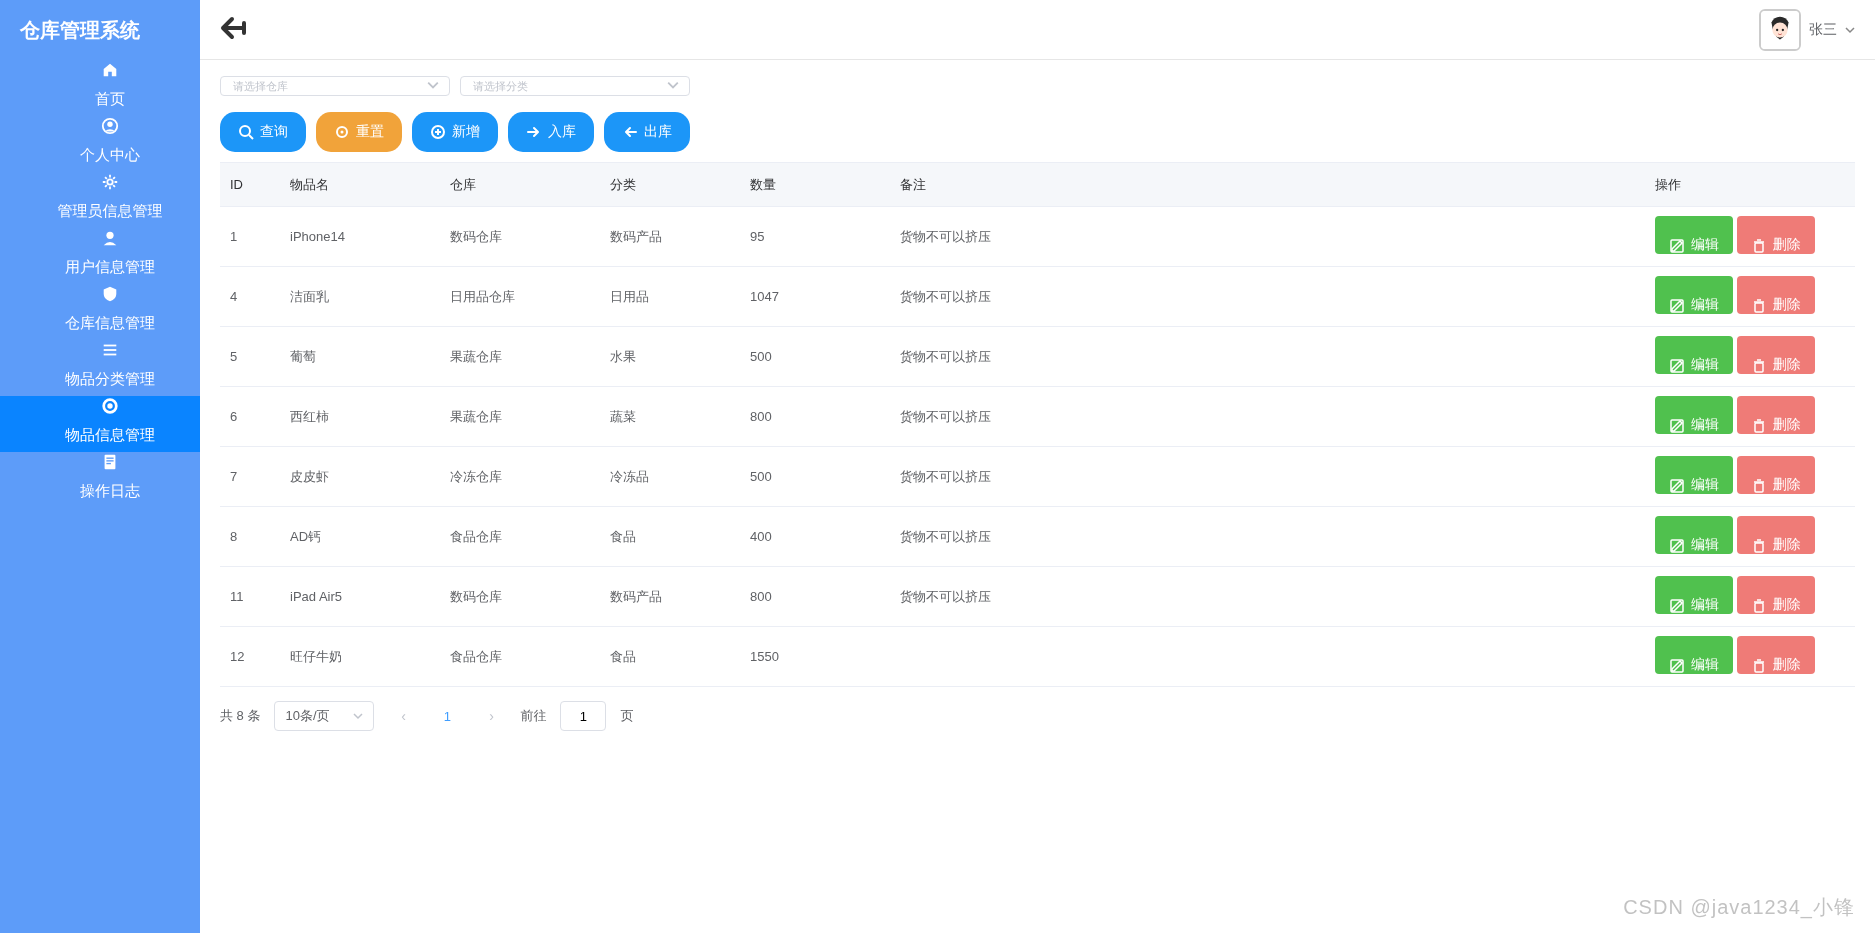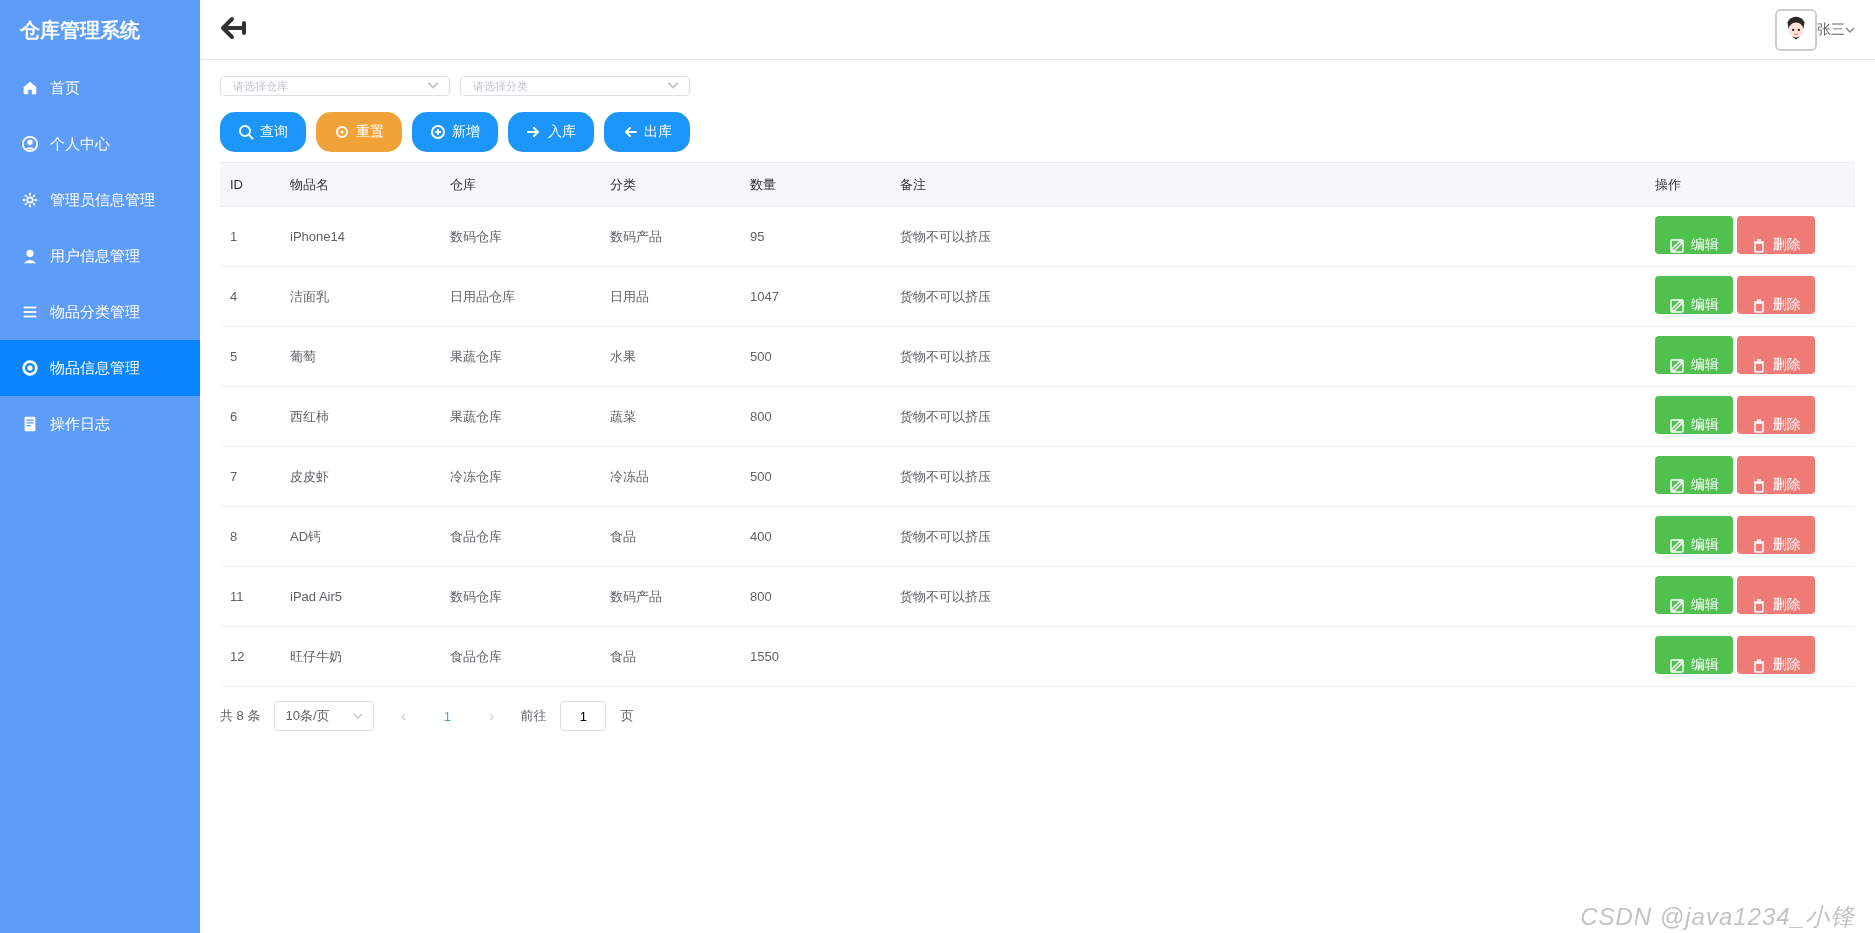--- a/index.html
+++ b/index.html
@@ -3,29 +3,29 @@
 <meta charset="utf-8">
 <style>
 * { margin:0; padding:0; box-sizing:border-box; }
 body { font-family: "Helvetica Neue", Helvetica, "PingFang SC", "Hiragino Sans GB", "Microsoft YaHei", Arial, sans-serif; font-size:14px; color:#606266; background:#fff; }
 .app { display:flex; height:933px; width:1875px; overflow:hidden; }
 
 
 .sidebar { width:200px; background:#5d9cf9; color:#fff; flex-shrink:0; }
 .sidebar-title { height:60px; display:flex; align-items:center; padding-left:20px; font-size:20px; font-weight:700; }
 .nav { list-style:none; }
-.nav-item { height:56px; display:flex; align-items:center; padding-left:20px; font-size:15px; cursor:pointer; gap:10px; }
+.nav-item { height:56px; display:flex; align-items:center; padding-left:20px; font-size:15px; cursor:pointer; gap:10px;flex-direction:column; }
 .nav-item.active { background:#0a84ff; }
 .nav-item .ic { width:20px; height:20px; display:inline-flex; align-items:center; justify-content:center; }
 
 
 .main { flex:1; display:flex; flex-direction:column; }
 .header { height:60px; border-bottom:1px solid #e6e6e6; display:flex; align-items:center; padding:0 20px; justify-content:space-between; }
 .back-btn { cursor:pointer; }
-.user-box { display:flex; align-items:center; cursor:pointer; }
+.user-box { display:flex; align-items:center; gap:8px; cursor:pointer; }
 .avatar { width:42px; height:42px; border-radius:6px; background:#fff; border:2px solid #ccc; display:flex; align-items:center; justify-content:center; overflow:hidden; }
 
 
 .content { padding:16px 20px; }
 .filter-row { display:flex; gap:10px; margin-bottom:16px; }
 .input-wrap { position:relative; width:212px; height:34px; border:1px solid #dcdfe6; border-radius:4px; display:flex; align-items:center; padding:0 30px 0 12px; color:#c0c4cc; font-size:13px; background:#fff; }
 .input-wrap .suffix { position:absolute; right:8px; top:50%; transform:translateY(-50%); color:#c0c4cc; }
 .select-wrap { position:relative; width:230px; height:20px; border:1px solid #dcdfe6; border-radius:4px; display:flex; align-items:center; padding:0 27px 0 12px; color:#c0c4cc; font-size:11px; background:#fff; cursor:pointer; }
 .select-wrap .caret { position:absolute; right:10px; top:50%; transform:translateY(-50%); color:#c0c4cc; }
 
@@ -52,21 +52,21 @@
 .rbtn-edit { background:#50c14e; }
 .rbtn-del { background:#ef7b77; }
 
 
 .pager { display:flex; align-items:center; gap:14px; margin-top:14px; font-size:13px; color:#606266; }
 .pg-size { width:100px; height:30px; border:1px solid #dcdfe6; border-radius:4px; display:flex; align-items:center; padding:0 10px; justify-content:space-between; cursor:pointer; }
 .pg-btn { width:30px; height:30px; border:none; background:transparent; color:#c0c4cc; cursor:pointer; font-size:14px; border-radius:3px; }
 .pg-num { width:30px; height:30px; display:inline-flex; align-items:center; justify-content:center; color:#409eff; font-weight:500; }
 .pg-input { width:46px; height:30px; border:1px solid #dcdfe6; border-radius:4px; text-align:center; font-size:13px; }
 
-.watermark { position:fixed; bottom:0; right:20px; font-size:24px; color:rgba(120,120,120,0.45); font-style:italic; pointer-events:none; font-family: Arial, sans-serif; letter-spacing:1px; }
+.watermark { position:fixed; bottom:12px; right:20px; font-size:20px; color:rgba(120,120,120,0.45); pointer-events:none; font-family: Arial, sans-serif; letter-spacing:1px; }
 </style>
 </head>
 <body>
 
 <div class="app">
   <aside class="sidebar">
     <div class="sidebar-title">仓库管理系统</div>
     <ul class="nav" id="nav">
         <li class="nav-item">
           <span class="ic">
@@ -96,20 +96,28 @@
           <span>管理员信息管理</span>
         </li>
         <li class="nav-item">
           <span class="ic">
             <svg width="18" height="18" viewBox="0 0 20 20">
               <circle cx="10" cy="7" r="4" fill="#fff"></circle>
               <path d="M3 18 q7 -7 14 0 Z" fill="#fff"></path>
             </svg>
           </span>
           <span>用户信息管理</span>
+        </li>
+        <li class="nav-item">
+          <span class="ic">
+            <svg width="18" height="18" viewBox="0 0 20 20">
+              <path d="M10 2 L17 5 V10 q0 6 -7 8 q-7 -2 -7 -8 V5 Z" fill="#fff"></path>
+            </svg>
+          </span>
+          <span>仓库信息管理</span>
         </li>
         <li class="nav-item">
           <span class="ic">
             <svg width="18" height="18" viewBox="0 0 20 20">
               <rect x="3" y="4" width="14" height="2" fill="#fff"></rect>
               <rect x="3" y="9" width="14" height="2" fill="#fff"></rect>
               <rect x="3" y="14" width="14" height="2" fill="#fff"></rect>
             </svg>
           </span>
           <span>物品分类管理</span>

